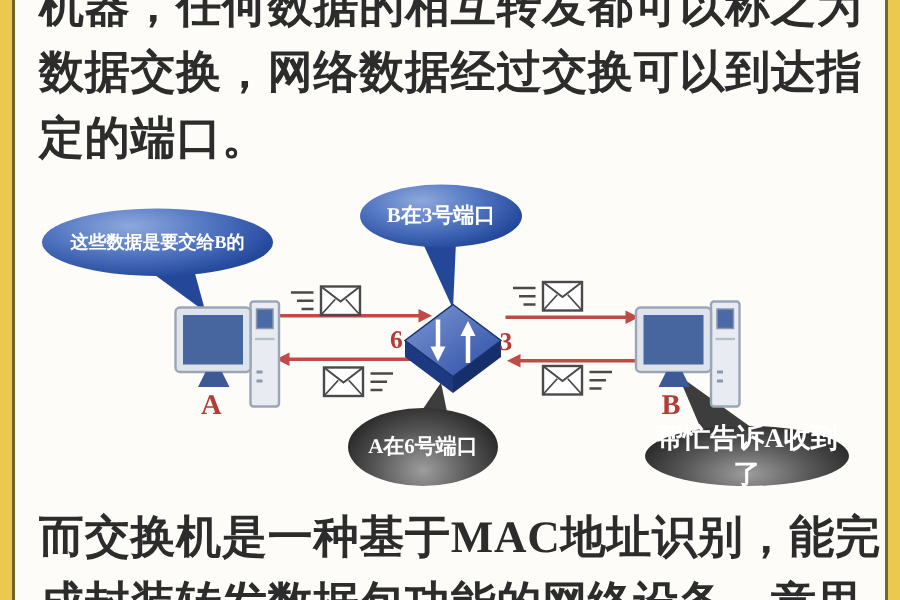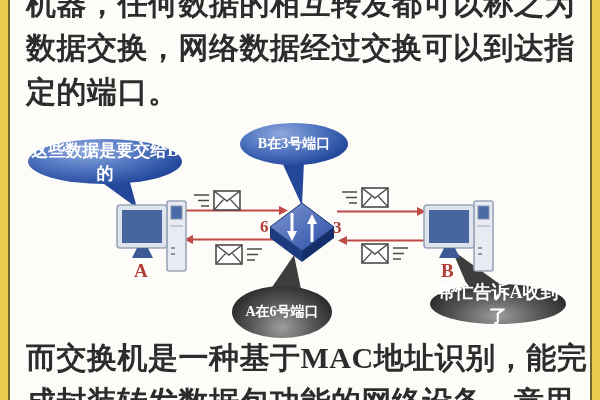--- a/index.html
+++ b/index.html
@@ -104,23 +104,23 @@
       <rect x="478" y="206" width="11" height="13" fill="#4a6aa5" stroke="#8a97ad" stroke-width="1"></rect>
       <path d="M477,226 H490" stroke="#b5bfcc" stroke-width="1.5"></path>
       <rect x="478" y="247" width="4" height="2" fill="#8a97ad"></rect>
         <rect x="478" y="253" width="4" height="2" fill="#8a97ad"></rect>
       <rect x="424" y="205" width="50" height="43" rx="3" fill="#dfe4ec" stroke="#9aa6b8" stroke-width="1.6"></rect>
       <rect x="429" y="210" width="40" height="33" fill="#47659f"></rect>
       <polygon points="444,248 455,248 460,258 439,258" fill="#3d5a96"></polygon>
     </g>
   </svg>
 
-  <div class="bubble bubble-blue" style="left:28px;top:139px;width:154px;height:45px;font-size:17px;">这些数据是要交给B的</div>
+  <div class="bubble bubble-blue" style="left:28px;top:139px;width:154px;height:45px;font-size:12px;">这些数据是要交给B的</div>
   <div class="bubble bubble-blue" style="left:240px;top:123px;width:108px;height:42px;font-size:14px;">B在3号端口</div>
-  <div class="bubble bubble-dark" style="left:232px;top:286px;width:100px;height:52px;font-size:14px;">A在6号端口</div>
+  <div class="bubble bubble-dark" style="left:232px;top:272px;width:100px;height:52px;font-size:14px;">A在6号端口</div>
   <div class="bubble bubble-dark" style="left:430px;top:284px;width:136px;height:40px;font-size:18px;">帮忙告诉A收到了</div>
 
   <div class="lbl" style="left:134px;top:260px;font-size:19px;">A</div>
   <div class="lbl" style="left:441px;top:260px;font-size:19px;">B</div>
   <div class="lbl" style="left:260px;top:217px;font-size:17px;">6</div>
   <div class="lbl" style="left:333px;top:218px;font-size:17px;">3</div>
 
 </div>
 
 </body></html>

